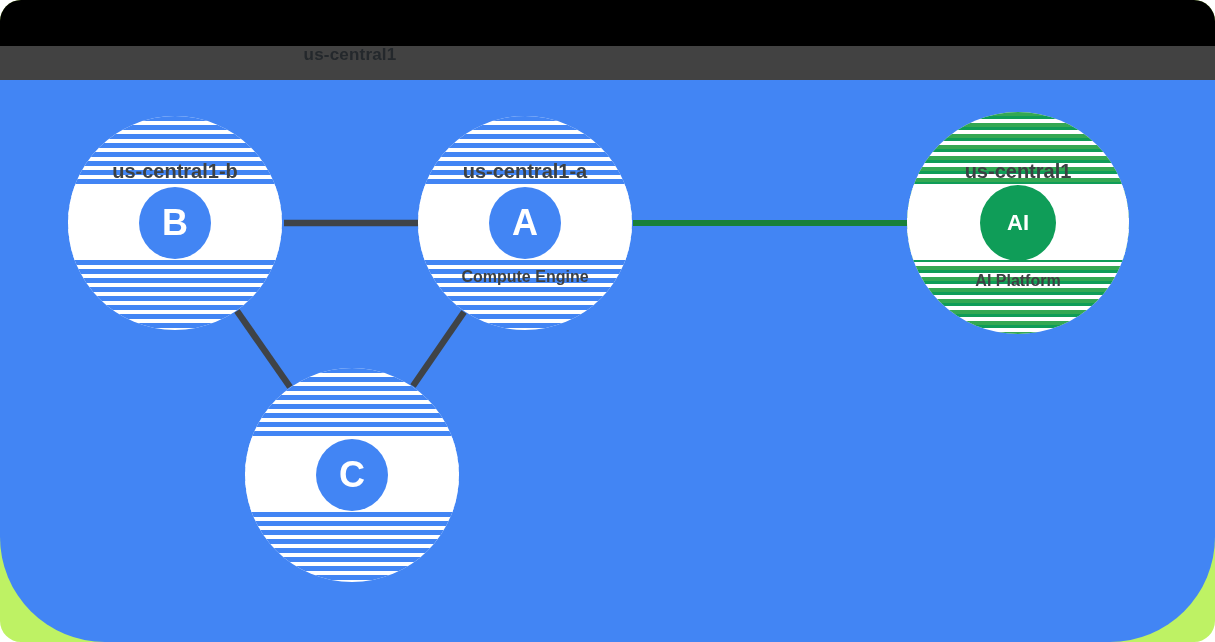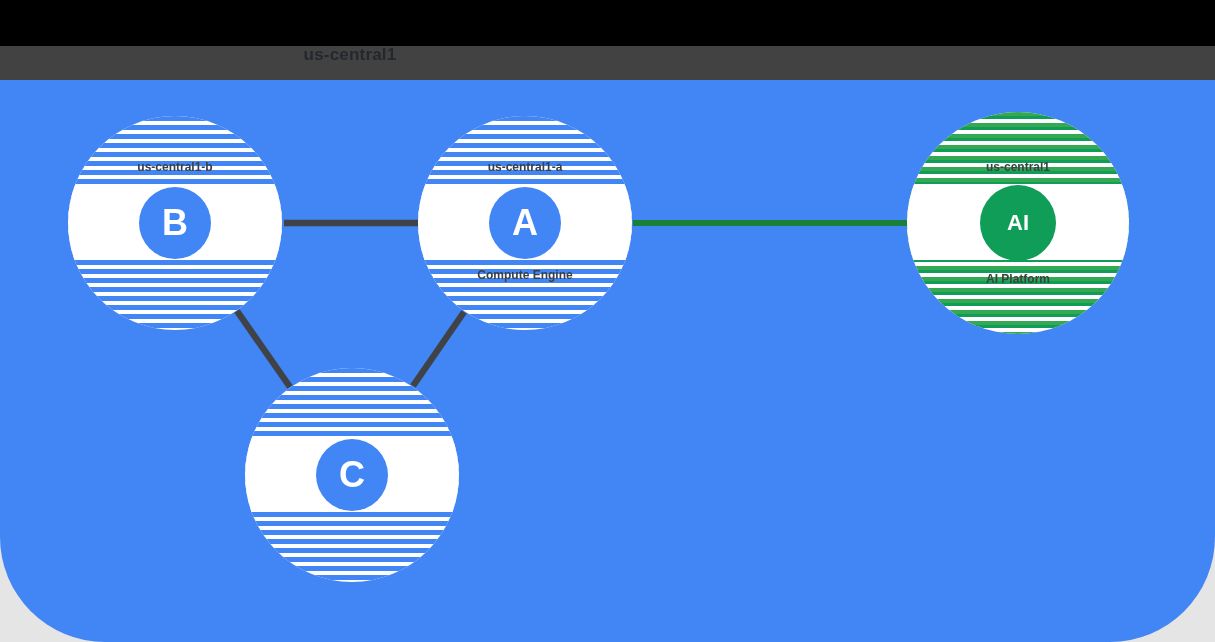--- a/index.html
+++ b/index.html
@@ -2,22 +2,23 @@
 <html><head>
 <meta charset="utf-8">
 <style>
   html, body { margin: 0; padding: 0; background: #ffffff; }
   * { box-sizing: border-box; }
   #stage {
     position: relative;
     width: 1215px;
     height: 642px;
     overflow: hidden;
-    background: #e5e5e5;
+    background: #bef264;
     font-family: "Liberation Sans", "DejaVu Sans", sans-serif;
+    border-radius: 21px;
   }
   .header-black {
     position: absolute; left: 0; top: 0; width: 1215px; height: 46px;
     background: #000000;
   }
   .header-gray {
     position: absolute; left: 0; top: 46px; width: 1215px; height: 34px;
     background: #424242;
   }
   .fig-title {
@@ -46,26 +47,26 @@
       #4285F4 0px, #4285F4 5px,
       rgba(66,133,244,0) 5px, rgba(66,133,244,0) 9px);
   }
   .zone .band {
     position: absolute; left: 0; right: 0; top: 70px; height: 74px;
     background: #ffffff;
   }
   .zone-label {
     position: absolute; left: 0; right: 0; top: 44px;
     text-align: center;
-    font-size: 12px; font-weight: bold; color: #3C4043;
+    font-size: 20px; font-weight: bold; color: #3C4043;
   }
   .zone-sublabel {
     position: absolute; left: 0; right: 0; top: 152px;
     text-align: center;
-    font-size: 12px; font-weight: bold; color: #3C4043;
+    font-size: 16px; font-weight: bold; color: #3C4043;
   }
   .badge {
     position: absolute; left: 50%; top: 50%;
     transform: translate(-50%, -50%);
     width: 72px; height: 72px; border-radius: 50%;
     background: #4285F4;
     display: flex; align-items: center; justify-content: center;
     color: #ffffff; font-size: 36px; font-weight: bold;
   }
 

